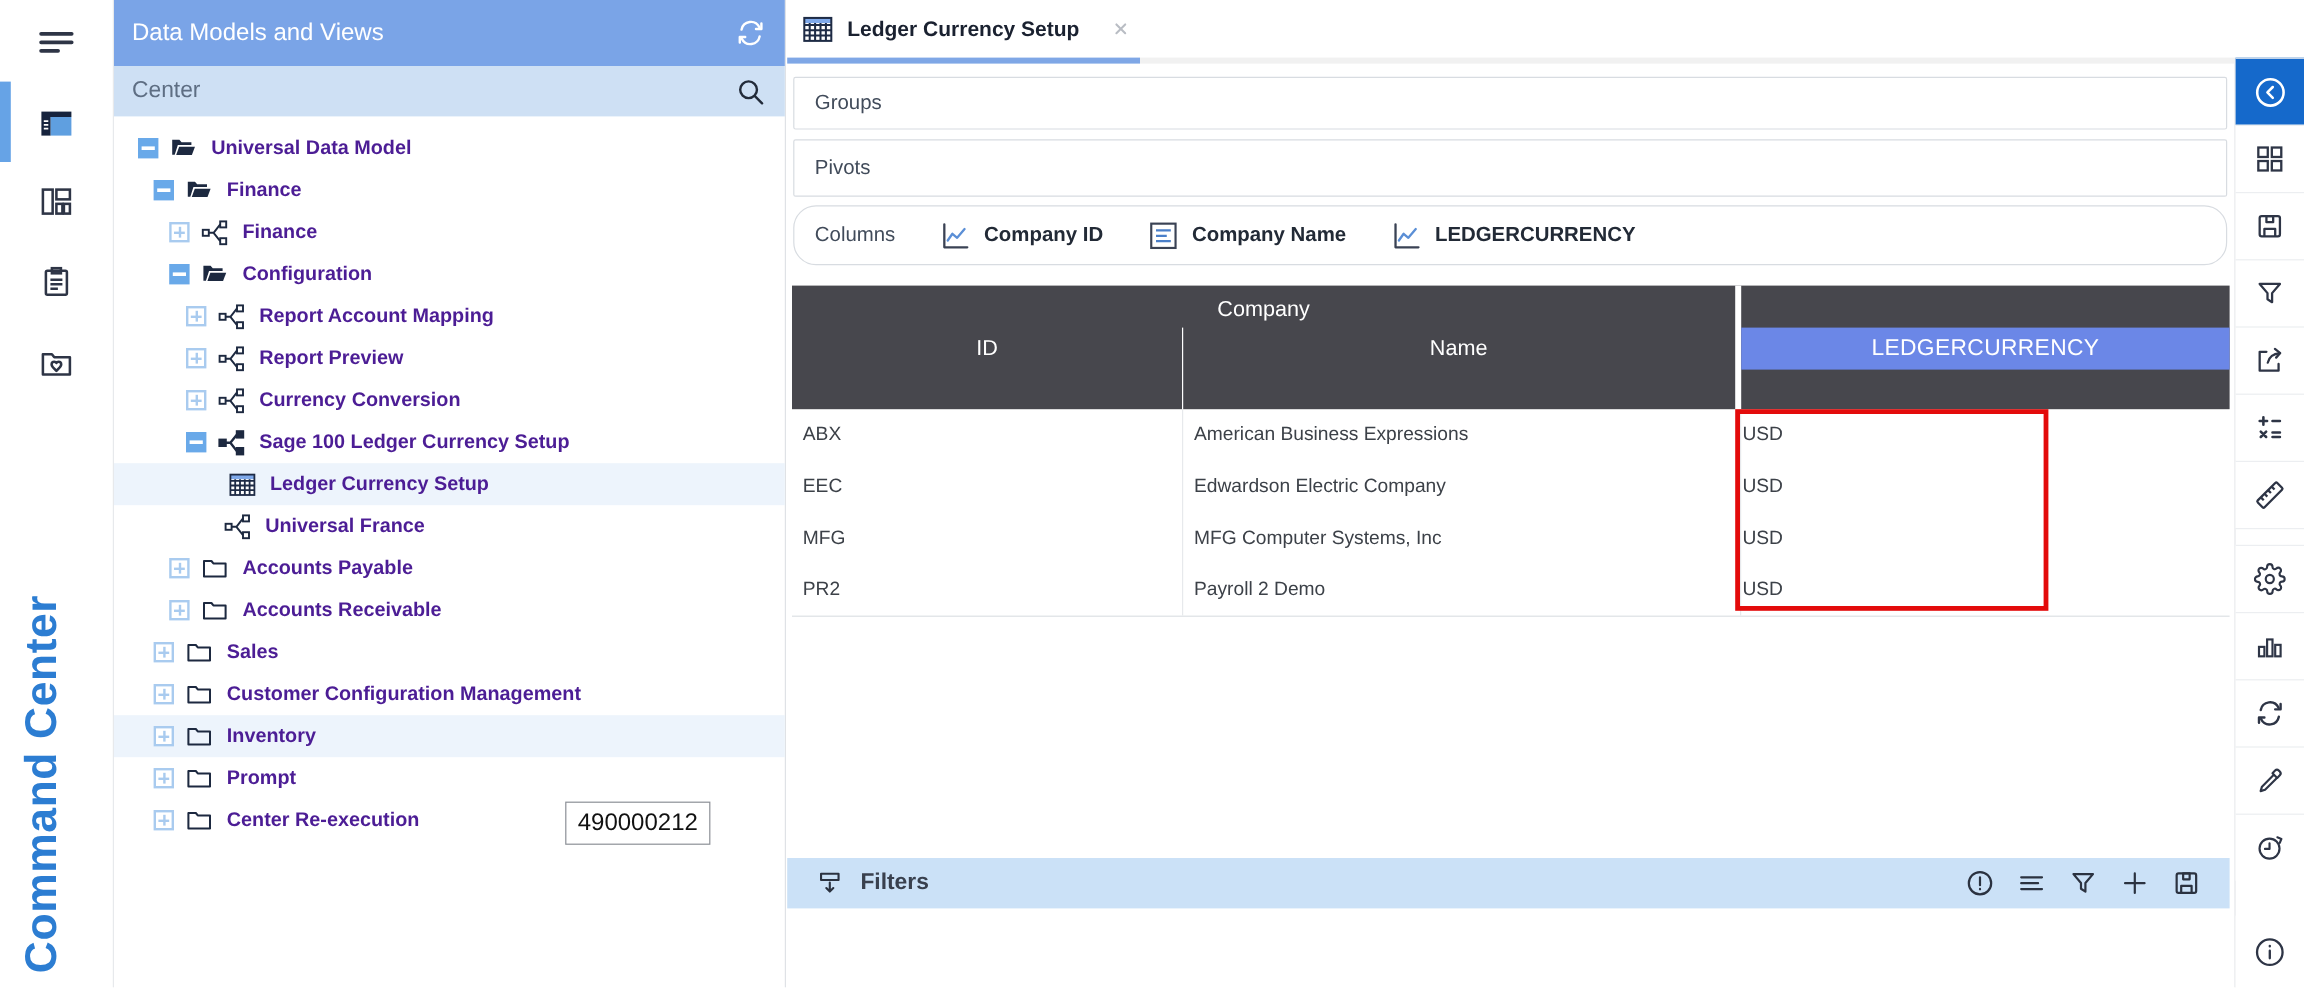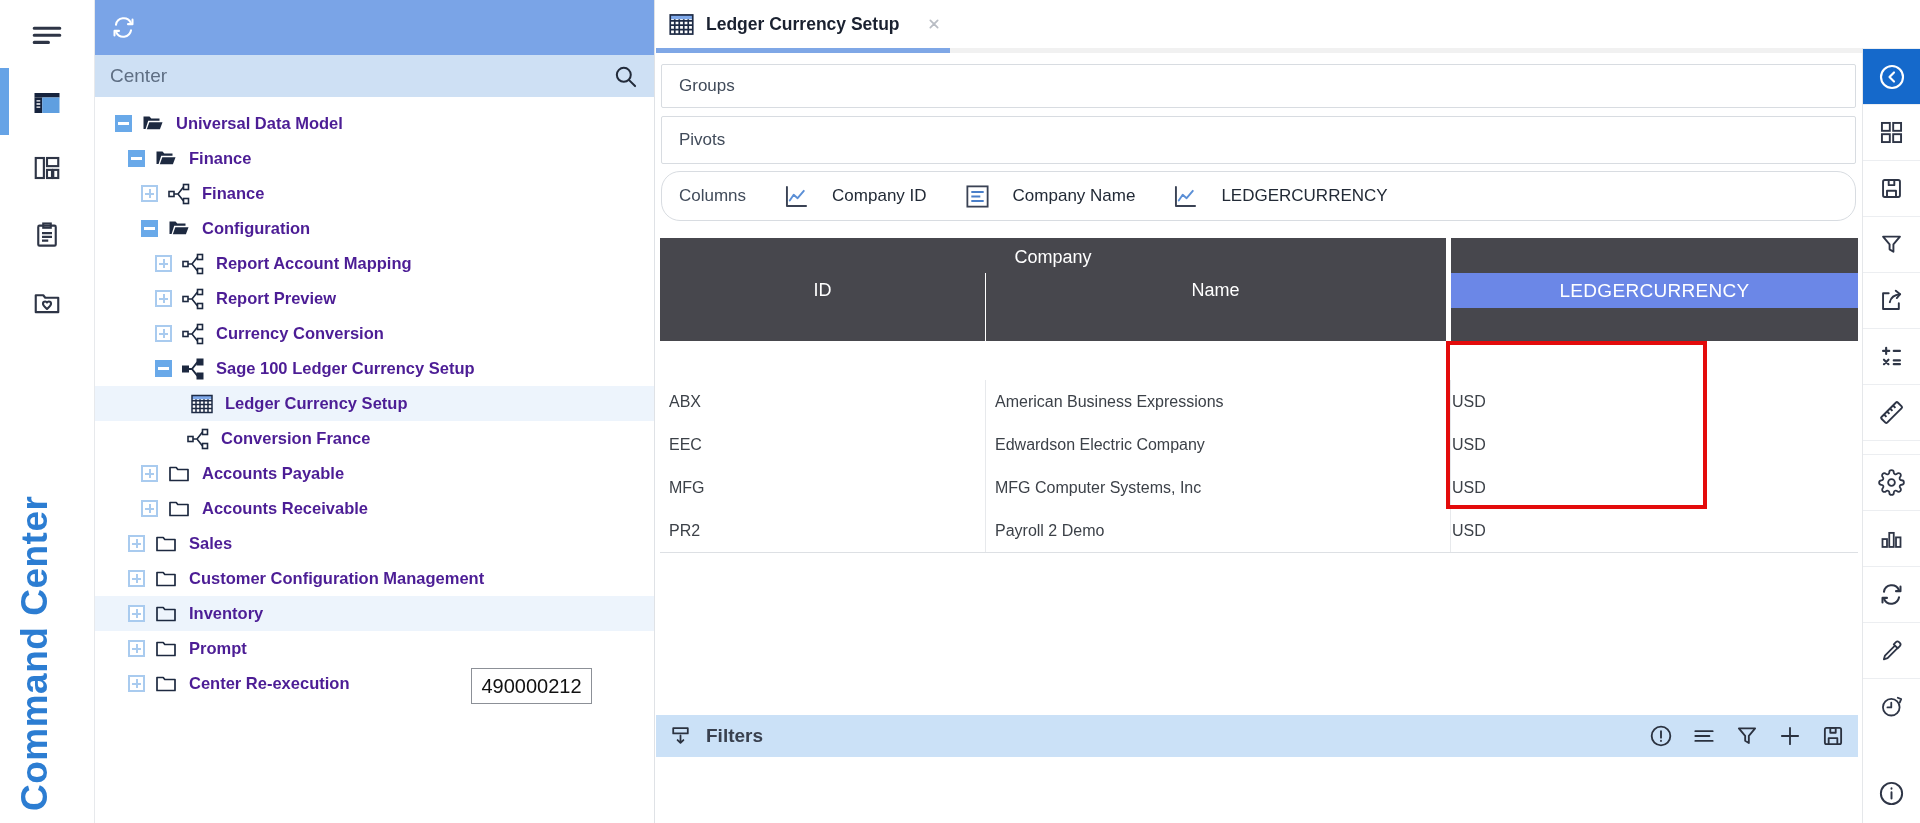--- a/index.html
+++ b/index.html
@@ -42,42 +42,42 @@
   .tab { position:absolute; left:0; top:0; width:294px; height:48px; display:flex; align-items:center; padding:0 8px 0 12px; gap:11px; cursor:pointer; }
   .tab .ttl { font-size:17.5px; font-weight:700; color:#1A2130; flex:1; white-space:nowrap; }
   .tab-close { background:none; border:0; color:#B9BDC4; cursor:pointer; display:flex; }
   .tab-underline { position:absolute; top:48px; left:0; width:294px; height:5px; background:#7FA7E6; }
   .tabstrip-rest { position:absolute; top:48px; left:294px; right:0; height:5px; background:#F1F1F1; }
 
   .bar { position:absolute; left:5px; right:6px; border:1px solid #D8DCE1; border-radius:2px; background:#fff; display:flex; align-items:center; padding:0 17px; font-size:17px; color:#414B5A; }
   .bar-groups { top:64px; height:44px; }
   .bar-pivots { top:116px; height:48px; }
   .bar-columns { top:171px; height:50px;border-radius:19px; }
-  .chip { display:flex; align-items:center; gap:22px; margin-left:37px; color:#222A36; font-weight:400; cursor:pointer; white-space:nowrap; }
+  .chip { display:flex; align-items:center; gap:10px; margin-left:37px; color:#222A36; font-weight:700; cursor:pointer; white-space:nowrap; }
   .chip:first-of-type { margin-left:43px; }
   .chip .ci { width:27px; height:27px; }
 
   .table { position:absolute; left:4px; top:238px; width:1198px; }
   .thead { position:relative; height:103px; background:#47474D; color:#fff; }
   .th-company { position:absolute; left:0; top:0; width:786px; height:38px; display:flex; align-items:center; justify-content:center; font-size:18px; }
   .th-id   { position:absolute; left:0;   top:35px; width:325px; height:35px; display:flex; align-items:center; justify-content:center; font-size:18px; cursor:pointer; }
   .th-name { position:absolute; left:325px; top:35px; width:461px; height:35px; display:flex; align-items:center; justify-content:center; font-size:18px; cursor:pointer; }
   .th-sep1 { position:absolute; left:325px; top:35px; bottom:0; width:1px; background:#fff; }
   .th-sep2 { position:absolute; left:786px; top:0; bottom:0; width:5px; background:#fff; }
   .th-curr { position:absolute; left:791px; top:35px; right:0; height:35px; background:#6B87E7; display:flex; align-items:center; justify-content:center; font-size:19px; letter-spacing:.3px; cursor:pointer; }
-  .tbody { position:relative; border-bottom:1px solid #DDE0E4;margin-top:39px; }
+  .tbody { position:relative; border-bottom:1px solid #DDE0E4; }
   .trow { display:flex; height:43px; align-items:center; font-size:16px; color:#3C4148; cursor:pointer; }
   .td-id { width:325px; padding-left:9px; }
   .td-name { width:461px; padding-left:10px; }
   .td-curr { flex:1; padding-left:6px; }
   .bsep { position:absolute; top:0; bottom:0; width:1px; background:#E7E9EC; }
   .bsep.s1 { left:325px; } .bsep.s2 { left:790px; }
   .red-box { position:absolute; left:786px; top:103px; width:261px; height:168px; border:4px solid #E30B0B; z-index:5; pointer-events:none; }
 
-  .filters { position:absolute; left:0; right:4px; top:715px; height:42px; background:#CBE1F7; display:flex; align-items:center; padding:0 12px; gap:13px; cursor:pointer; }
+  .filters { position:absolute; left:0; right:4px; top:715px; height:42px; background:#CBE1F7; display:flex; align-items:center; padding:0 23px; gap:13px; cursor:pointer; }
   .filters .f-label { font-size:19px; font-weight:600; color:#39404E; }
   .f-icons { margin-left:auto; display:flex; gap:17px; color:#2B3240; }
   .f-icons .fbtn { background:none; border:0; color:#2B3240; cursor:pointer; display:flex; }
 
   
   .right-rail { position:absolute; left:1862px; top:0; width:58px; height:100%; background:#fff; }
   .rr-stack { position:absolute; top:48px; bottom:0; left:0; right:0; border-left:1px solid #E5E7EA; display:flex; flex-direction:column; }
   .rr-btn { height:56px; flex:none; display:flex; align-items:center; justify-content:center; border:0; border-top:1px solid #ECEEF1; background:#fff; color:#2E3546; cursor:pointer; }
   .rr-btn.active { background:#1569CB; color:#fff; }
   .rr-gap { height:14px; border-top:1px solid #ECEEF1; }
@@ -315,20 +315,21 @@
           <svg class="ic" width="30" height="30">
             <use href="#i-folder-heart"></use>
           </svg>
         </span>
       </button>
     <div class="brand">Command Center</div>
   </aside>
 
   <section class="tree-panel">
     <header class="tp-header">
+      <span class="title">Data Models and Views</span>
       <button class="tp-refresh">
           <span>
             <svg class="ic" width="27" height="27">
               <use href="#i-refresh"></use>
             </svg>
           </span>
         </button>
     </header>
     <div class="tp-search">
       <span class="ph">Center</span>
@@ -399,21 +400,21 @@
       <div class="tree-row d4 hl">
           <svg class="t-icon">
             <use href="#i-grid-table"></use>
           </svg>
           <span class="lbl">Ledger Currency Setup</span>
         </div>
       <div class="tree-row d4" style="padding-left:91px">
           <svg class="t-icon">
             <use href="#i-model"></use>
           </svg>
-          <span class="lbl">Conversion France</span>
+          <span class="lbl">Universal France</span>
         </div>
       <div class="tree-row d2">
           <span class="exp plus"></span>
           <svg class="t-icon">
             <use href="#i-folder-closed"></use>
           </svg>
           <span class="lbl">Accounts Payable</span>
         </div>
       <div class="tree-row d2">
           <span class="exp plus"></span>

